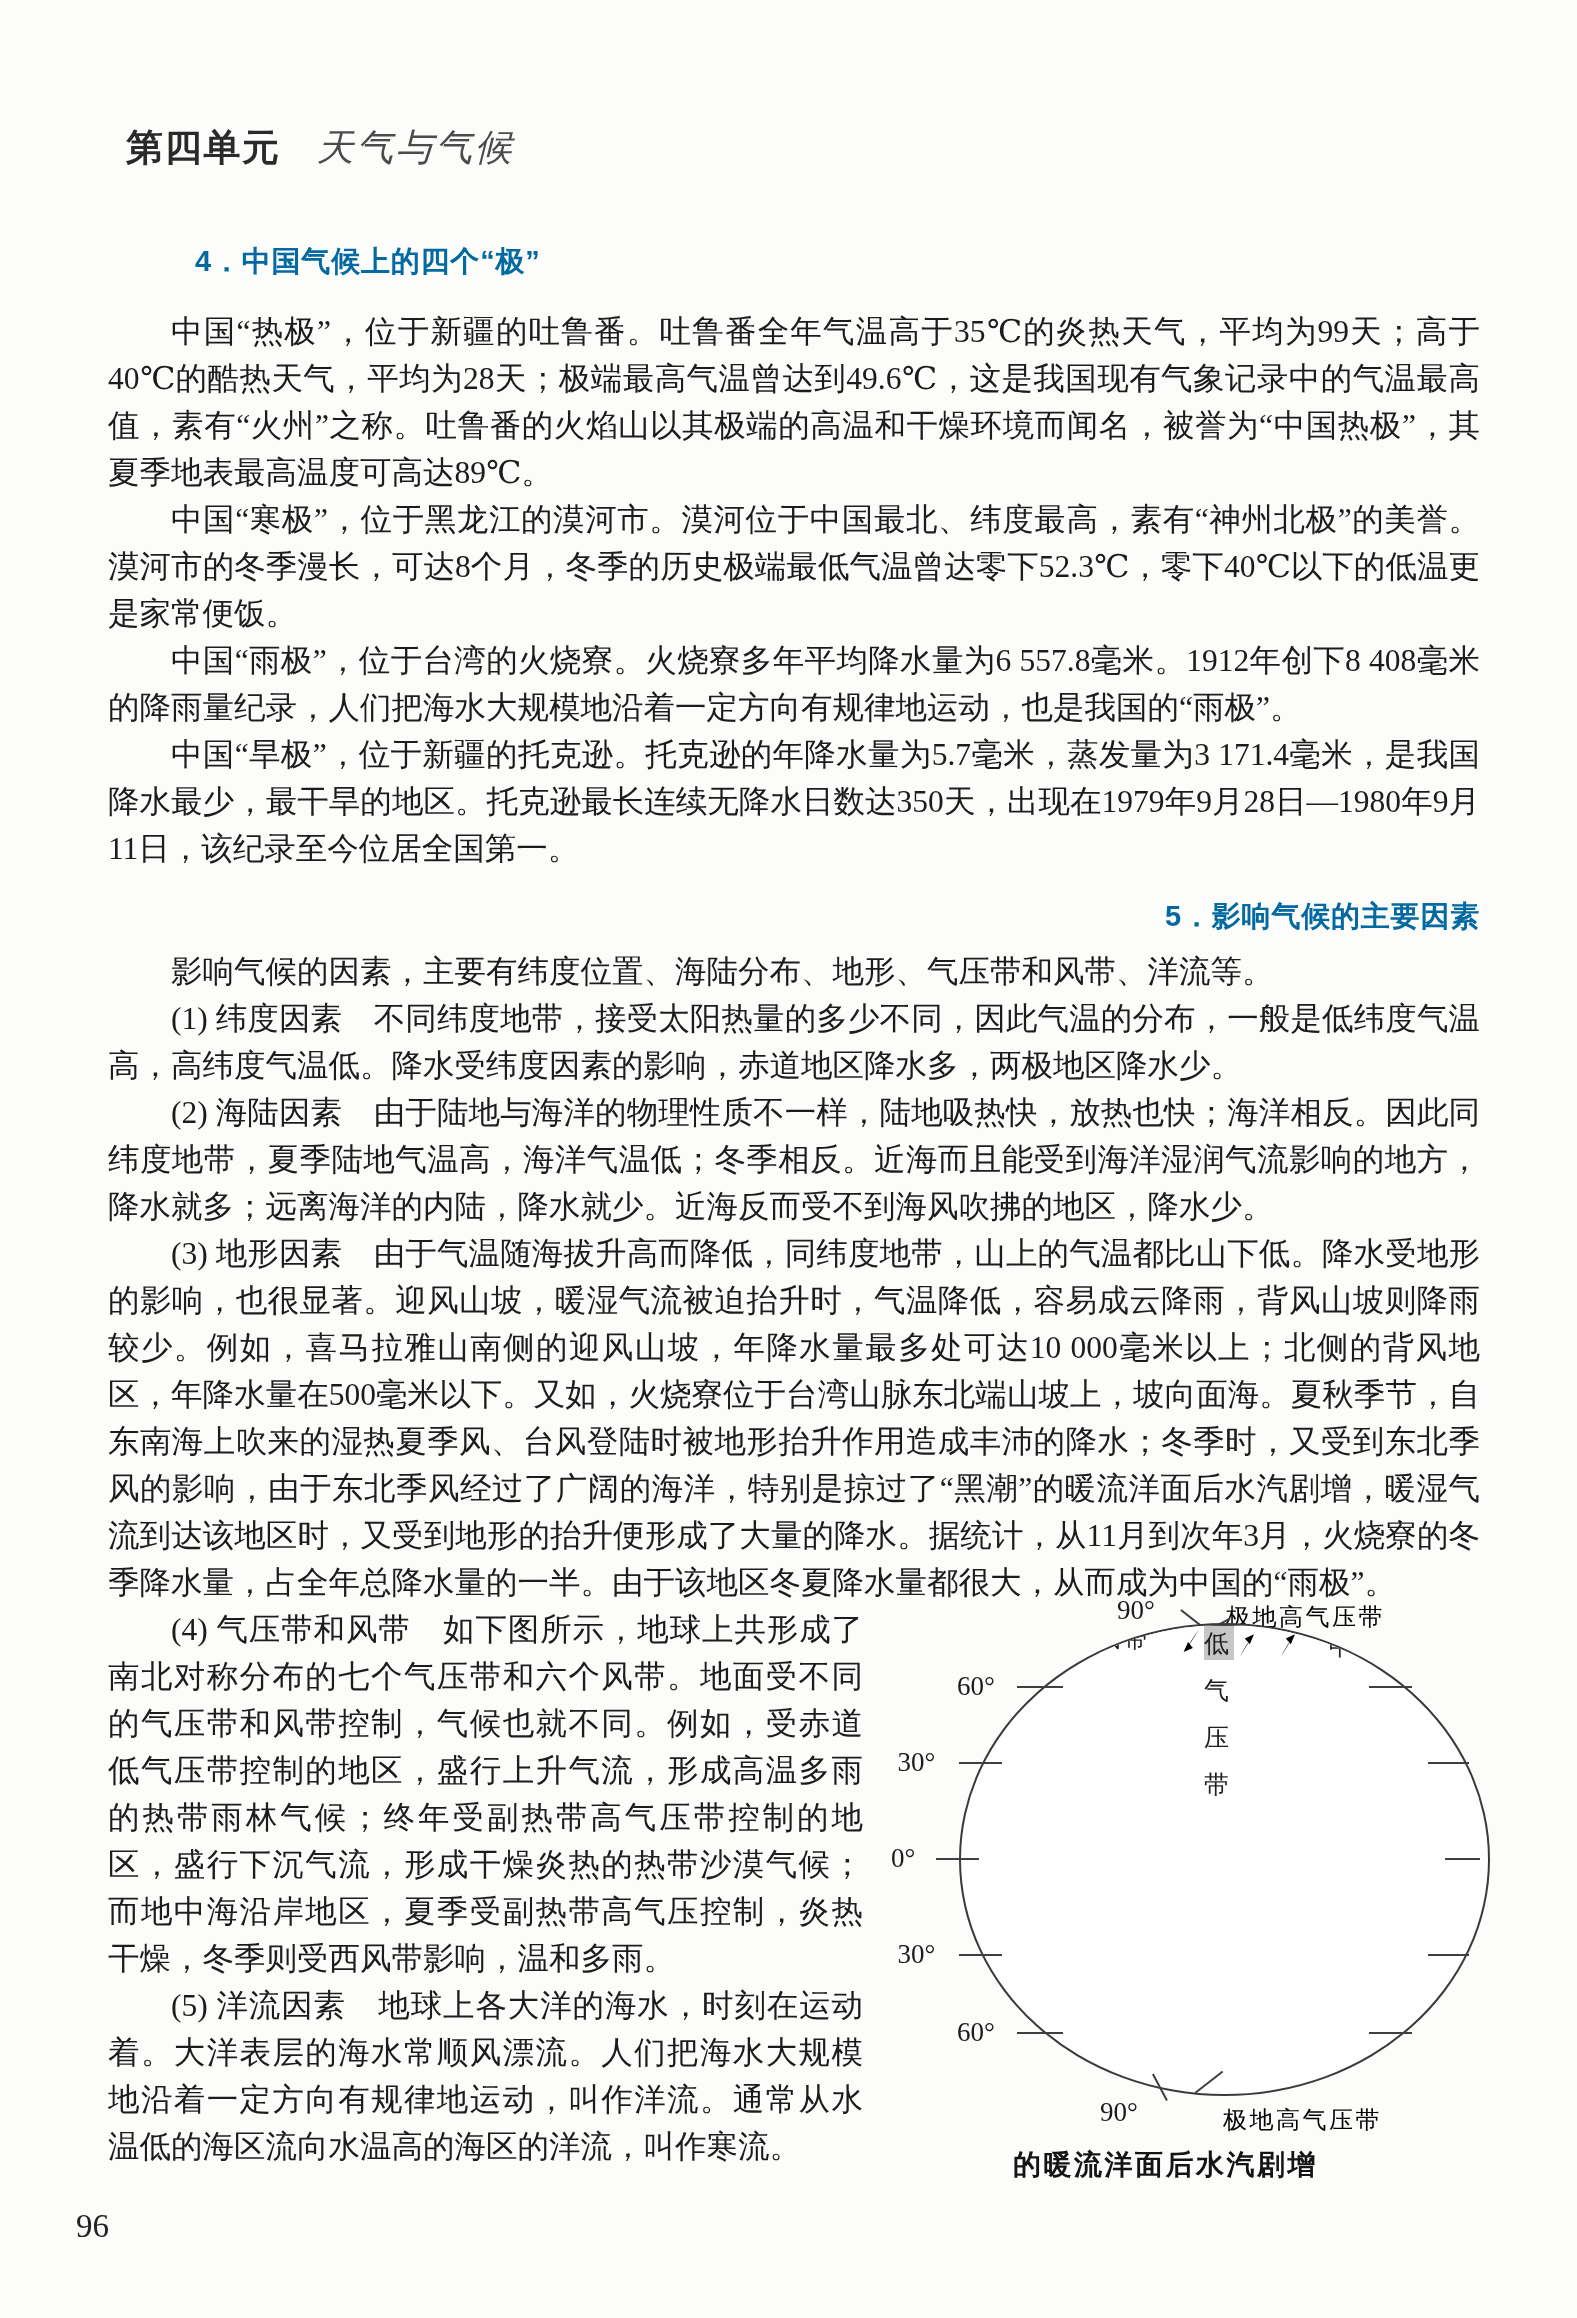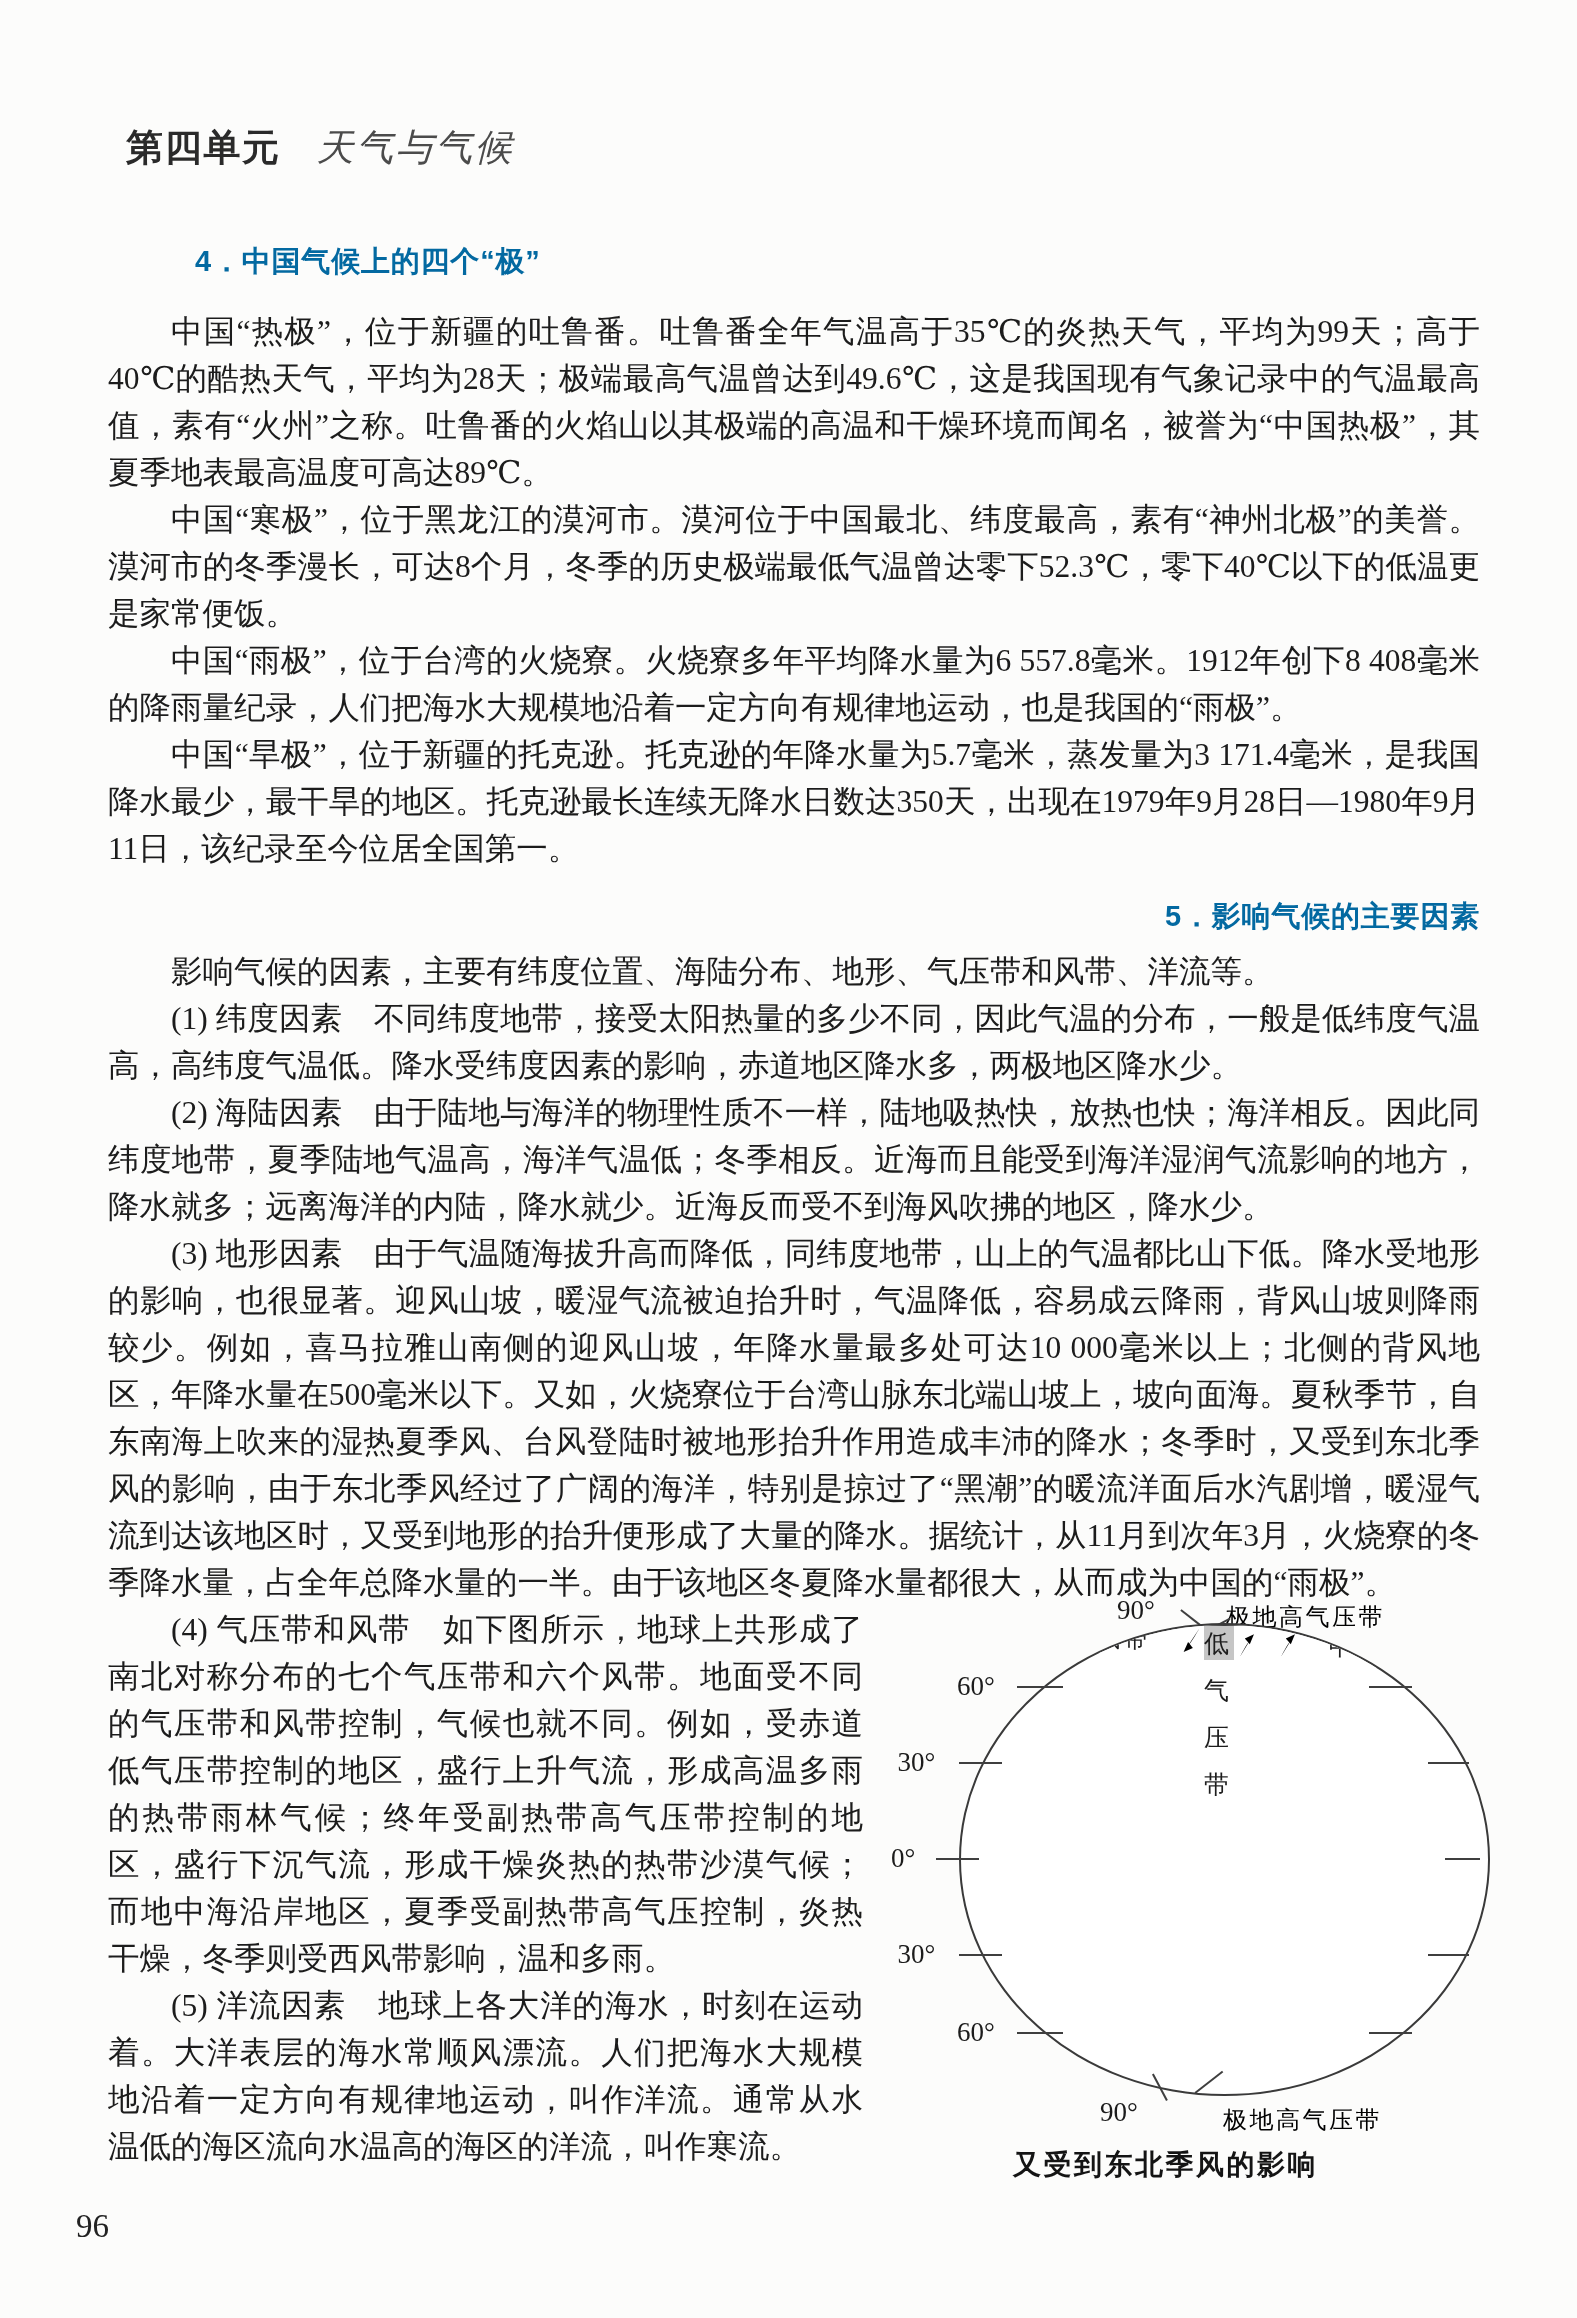--- a/index.html
+++ b/index.html
@@ -232,21 +232,21 @@
         <div class="lat" style="left:66px;top:424px;">60°</div>
         <div class="tick" style="left:126px;top:438px;width:46px;"></div>
         <div class="tick" style="left:478px;top:438px;width:43px;"></div>
 
         <div class="lat" style="left:209px;top:504px;">90°</div>
         <div class="leader" style="left:262px;top:479px;width:30px;transform:rotate(62deg);"></div>
         <div class="cap-lbl" style="left:332px;top:503px;">极地高气压带</div>
         <div class="leader" style="left:304px;top:498px;width:35px;transform:rotate(-38deg);"></div>
 
       </div>
-      <div class="fig-caption">又受到东北季风的影响</div>
+      <div class="fig-caption">的暖流洋面后水汽剧增</div>
     </div>
 
     <p>(4) 气压带和风带　如下图所示，地球上共形成了南北对称分布的七个气压带和六个风带。地面受不同的气压带和风带控制，气候也就不同。例如，受赤道低气压带控制的地区，盛行上升气流，形成高温多雨的热带雨林气候；终年受副热带高气压带控制的地区，盛行下沉气流，形成干燥炎热的热带沙漠气候；而地中海沿岸地区，夏季受副热带高气压控制，炎热干燥，冬季则受西风带影响，温和多雨。</p>
     <p>(5) 洋流因素　地球上各大洋的海水，时刻在运动着。大洋表层的海水常顺风漂流。人们把海水大规模地沿着一定方向有规律地运动，叫作洋流。通常从水温低的海区流向水温高的海区的洋流，叫作寒流。</p>
 
   </div>
 
   <div class="page-number">96</div>
 
 </div>

